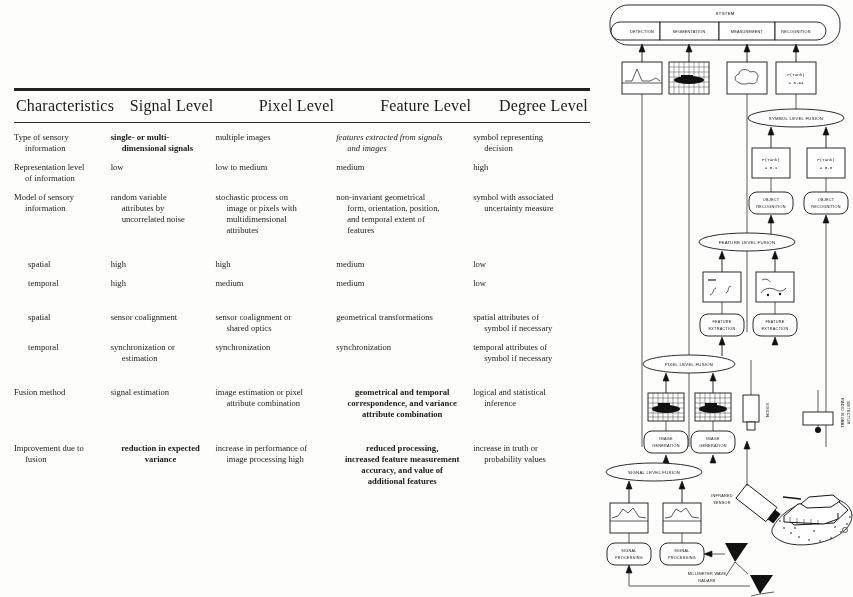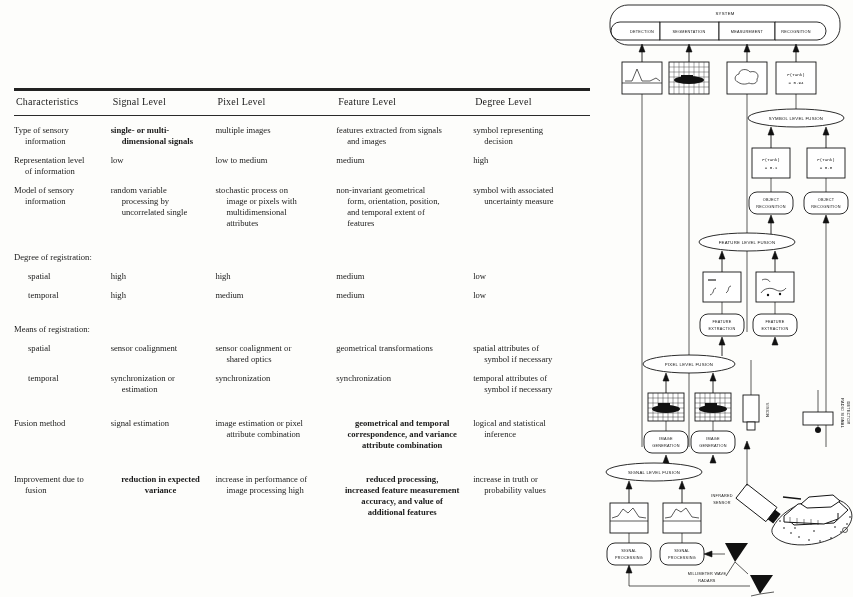--- a/index.html
+++ b/index.html
@@ -14,21 +14,21 @@
   
   #table-panel{
     position:absolute;left:14px;top:88px;width:576px;height:420px;
   }
   .rule-thick{height:3px;background:#222;width:100%;}
   table.fusion{
     border-collapse:collapse;width:100%;table-layout:fixed;
     font-size:8.6px;line-height:1.28;
   }
   table.fusion th{
-    font-weight:400;font-size:10px;text-align:left;
+    font-weight:400;font-size:16px;text-align:right;
     padding:5px 2px 6px 2px;vertical-align:bottom;letter-spacing:.2px;
   }
   table.fusion td{
     vertical-align:top;padding:4px 5px 4px 0;
   }
   .c0{width:96px;}
   .c1{width:104px;}
   .c2{width:120px;}
   .c3{width:136px;}
   .c4{width:116px;}
@@ -95,21 +95,21 @@
             <span class="hang">
               <span class="ln">single- or multi-</span>
               <span class="ln">dimensional signals</span>
             </span>
           </td>
           <td style="padding-top: 9px;">
             <span class="hang">
               <span class="ln">multiple images</span>
             </span>
           </td>
-          <td style="padding-top: 9px;">
+          <td style="padding-top: 9px; font-style: italic;">
             <span class="hang">
               <span class="ln">features extracted from signals</span>
               <span class="ln">and images</span>
             </span>
           </td>
           <td style="padding-top: 9px;">
             <span class="hang">
               <span class="ln">symbol representing</span>
               <span class="ln">decision</span>
             </span>
@@ -146,22 +146,22 @@
         <tr>
           <td>
             <span class="hang">
               <span class="ln">Model of sensory</span>
               <span class="ln">information</span>
             </span>
           </td>
           <td>
             <span class="hang">
               <span class="ln">random variable</span>
-              <span class="ln">processing by</span>
-              <span class="ln">uncorrelated single</span>
+              <span class="ln">attributes by</span>
+              <span class="ln">uncorrelated noise</span>
             </span>
           </td>
           <td>
             <span class="hang">
               <span class="ln">stochastic process on</span>
               <span class="ln">image or pixels with</span>
               <span class="ln">multidimensional</span>
               <span class="ln">attributes</span>
             </span>
           </td>
@@ -178,39 +178,20 @@
               <span class="ln">symbol with associated</span>
               <span class="ln">uncertainty measure</span>
             </span>
           </td>
         </tr>
         <tr class="spacer-row">
           <td colspan="5"></td>
         </tr>
         <tr>
           <td>
-            <span class="hang">
-              <span class="ln">Degree of registration:</span>
-            </span>
-          </td>
-          <td>
-            <span class="hang"></span>
-          </td>
-          <td>
-            <span class="hang"></span>
-          </td>
-          <td>
-            <span class="hang"></span>
-          </td>
-          <td>
-            <span class="hang"></span>
-          </td>
-        </tr>
-        <tr>
-          <td>
             <span class="hang sub">
               <span class="ln">spatial</span>
             </span>
           </td>
           <td>
             <span class="hang">
               <span class="ln">high</span>
             </span>
           </td>
           <td>
@@ -251,39 +232,20 @@
             </span>
           </td>
           <td>
             <span class="hang">
               <span class="ln">low</span>
             </span>
           </td>
         </tr>
         <tr class="spacer-row">
           <td colspan="5"></td>
-        </tr>
-        <tr>
-          <td>
-            <span class="hang">
-              <span class="ln">Means of registration:</span>
-            </span>
-          </td>
-          <td>
-            <span class="hang"></span>
-          </td>
-          <td>
-            <span class="hang"></span>
-          </td>
-          <td>
-            <span class="hang"></span>
-          </td>
-          <td>
-            <span class="hang"></span>
-          </td>
         </tr>
         <tr>
           <td>
             <span class="hang sub">
               <span class="ln">spatial</span>
             </span>
           </td>
           <td>
             <span class="hang">
               <span class="ln">sensor coalignment</span>

